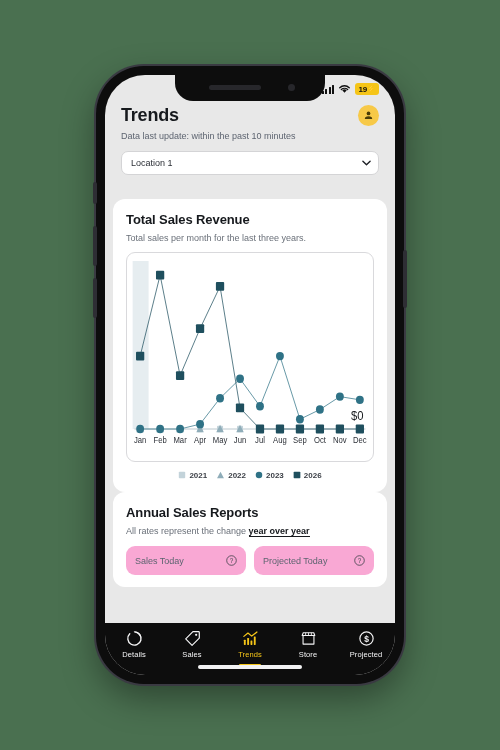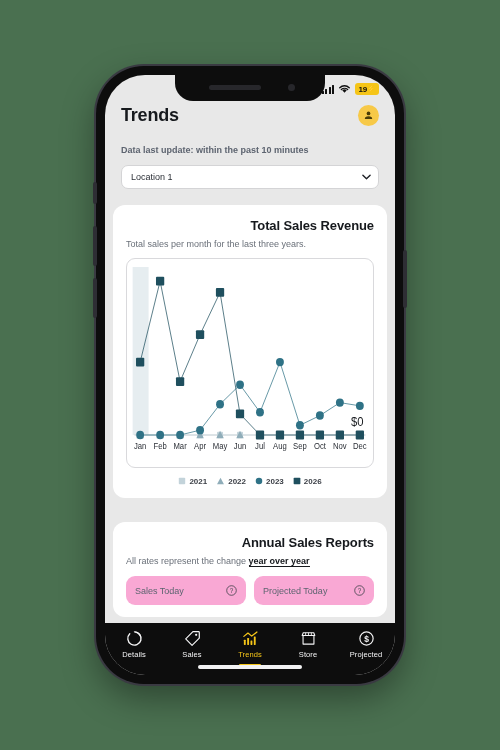--- a/index.html
+++ b/index.html
@@ -59,38 +59,38 @@
   .app{position:absolute;left:0;top:0;width:290px;height:600px;display:flex;flex-direction:column;}
   .scrollarea{flex:1;overflow:hidden;position:relative;}
 
   .header{padding:2px 16px 0 16px;}
   .header-top{display:flex;align-items:center;justify-content:space-between;}
   .page-title{font-size:18px;font-weight:700;color:#16191d;letter-spacing:-.2px;}
   .avatar{
     width:21px;height:21px;border-radius:50%;background:#f7c948;
     display:flex;align-items:center;justify-content:center;
   }
-  .subtitle{font-size:9px;color:#5d6470;margin-top:19px;font-weight:bold;}
-
-  .filters{display:flex;gap:9px;padding:10px 16px 16px 16px;}
+  .subtitle{font-size:9px;color:#5d6470;margin-top:5px;}
+
+  .filters{display:flex;gap:9px;padding:10px 16px 24px 16px;}
   .select{
     background:#fff;border:1px solid #d4d4d6;border-radius:7px;
     height:24px;display:flex;align-items:center;justify-content:space-between;
     padding:0 7px 0 9px;font-size:9px;color:#2b2f36;box-sizing:border-box;
   }
   .select.wide{flex:1.32;}
   .select.narrow{flex:1;}
   .chev{flex:0 0 auto;margin-left:6px;}
 
   .card{
     background:#fff;border-radius:12px;margin:0 8px;padding:13px 13px 12px 13px;
     box-sizing:border-box;
   }
-  .card + .card{margin-top:24px;}
-  .card-title{font-size:13px;font-weight:700;color:#16191d;letter-spacing:-.1px;text-align:right;}
+  .card + .card{margin-top:0;}
+  .card-title{font-size:13px;font-weight:700;color:#16191d;letter-spacing:-.1px;}
   .card-sub{font-size:9px;color:#6a7079;margin-top:6px;}
 
   .chartbox{
     margin-top:9px;border:1px solid #d9d9dc;border-radius:9px;
     height:208px;position:relative;background:#fff;overflow:hidden;
   }
   .chart-svg{display:block;width:100%;height:100%;}
 
   .legend{
     display:flex;align-items:center;justify-content:center;gap:9px;

